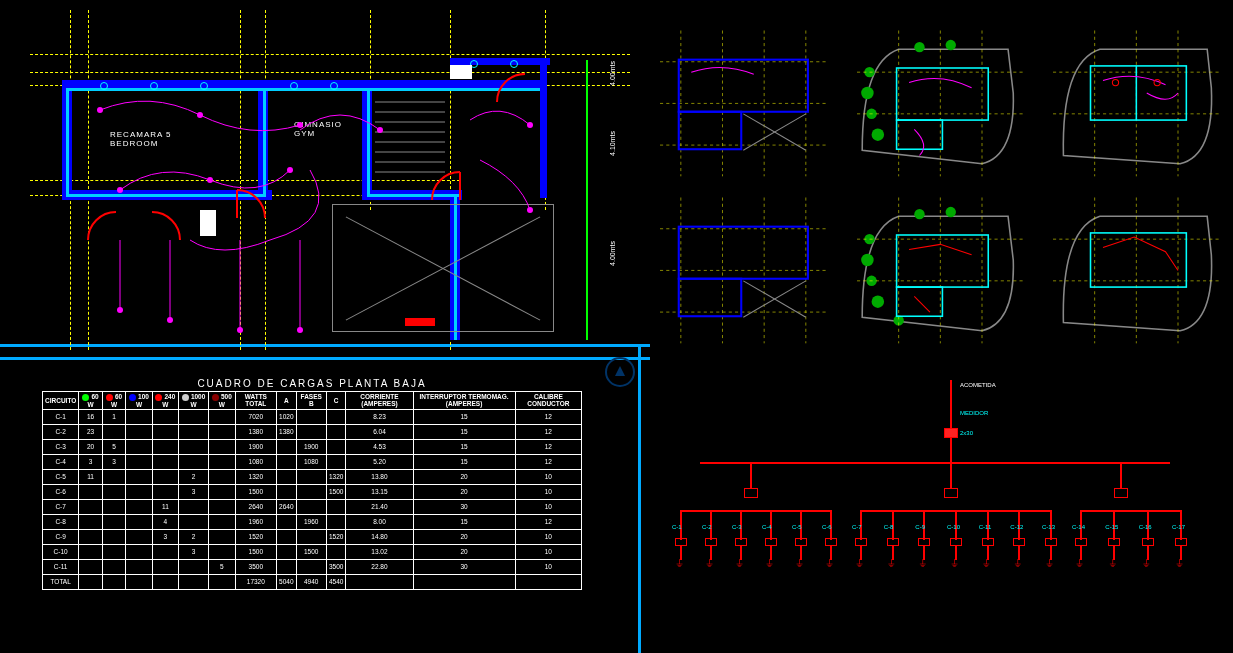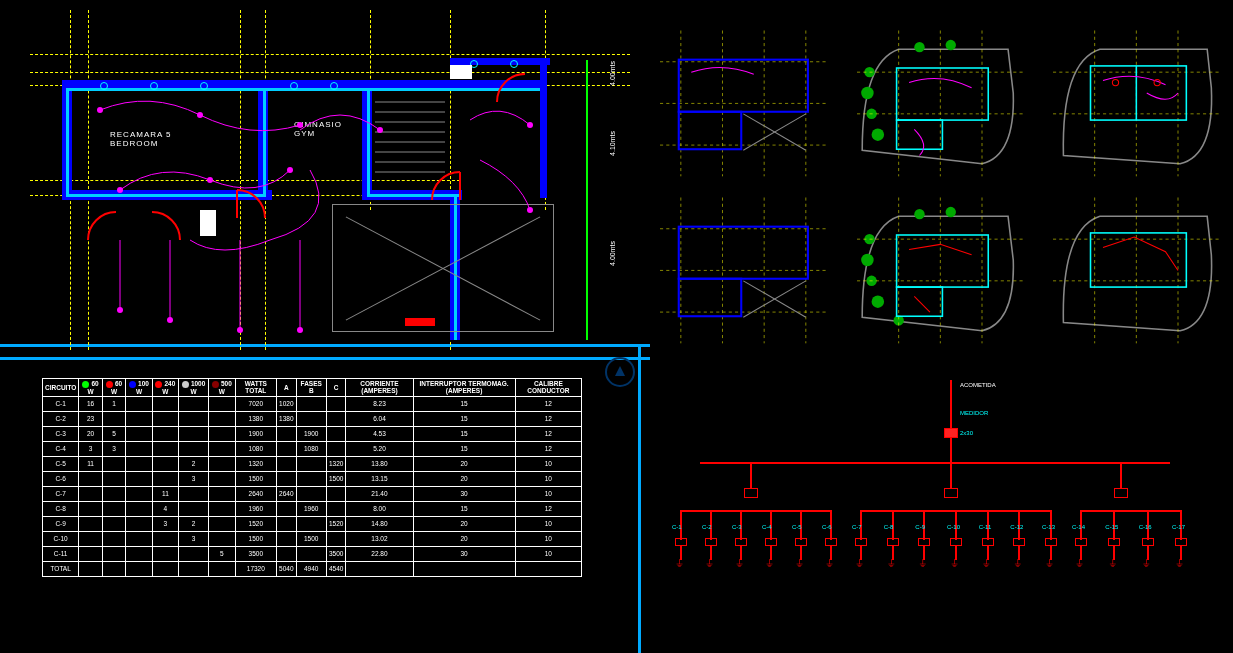--- a/index.html
+++ b/index.html
@@ -168,20 +168,21 @@
     <div class="dim-label" style="left:570px;top:60px;transform:rotate(-90deg)">4.00mts</div>
     <div class="dim-label" style="left:570px;top:130px;transform:rotate(-90deg)">4.10mts</div>
     <div class="dim-label" style="left:570px;top:240px;transform:rotate(-90deg)">4.00mts</div>
 
     <div style="position:absolute;left:556px;top:50px;width:2px;height:280px;background:#0f0"></div>
   </div>
 
   <div class="compass"></div>
 
   <div class="tablewrap">
+    <div class="title">CUADRO DE CARGAS   PLANTA BAJA</div>
     <table>
       <thead>
           <tr id="thead-row">
             <th>CIRCUITO</th>
             <th><span class="hdr-dot" style="background: rgb(0, 255, 0);"></span>60 W</th>
             <th><span class="hdr-dot" style="background: rgb(255, 0, 0);"></span>60 W</th>
             <th><span class="hdr-dot" style="background: rgb(0, 0, 255);"></span>100 W</th>
             <th><span class="hdr-dot" style="background: rgb(255, 0, 0);"></span>240 W</th>
             <th><span class="hdr-dot" style="background: rgb(204, 204, 204);"></span>1000 W</th>
             <th><span class="hdr-dot" style="background: rgb(136, 0, 0);"></span>500 W</th>

